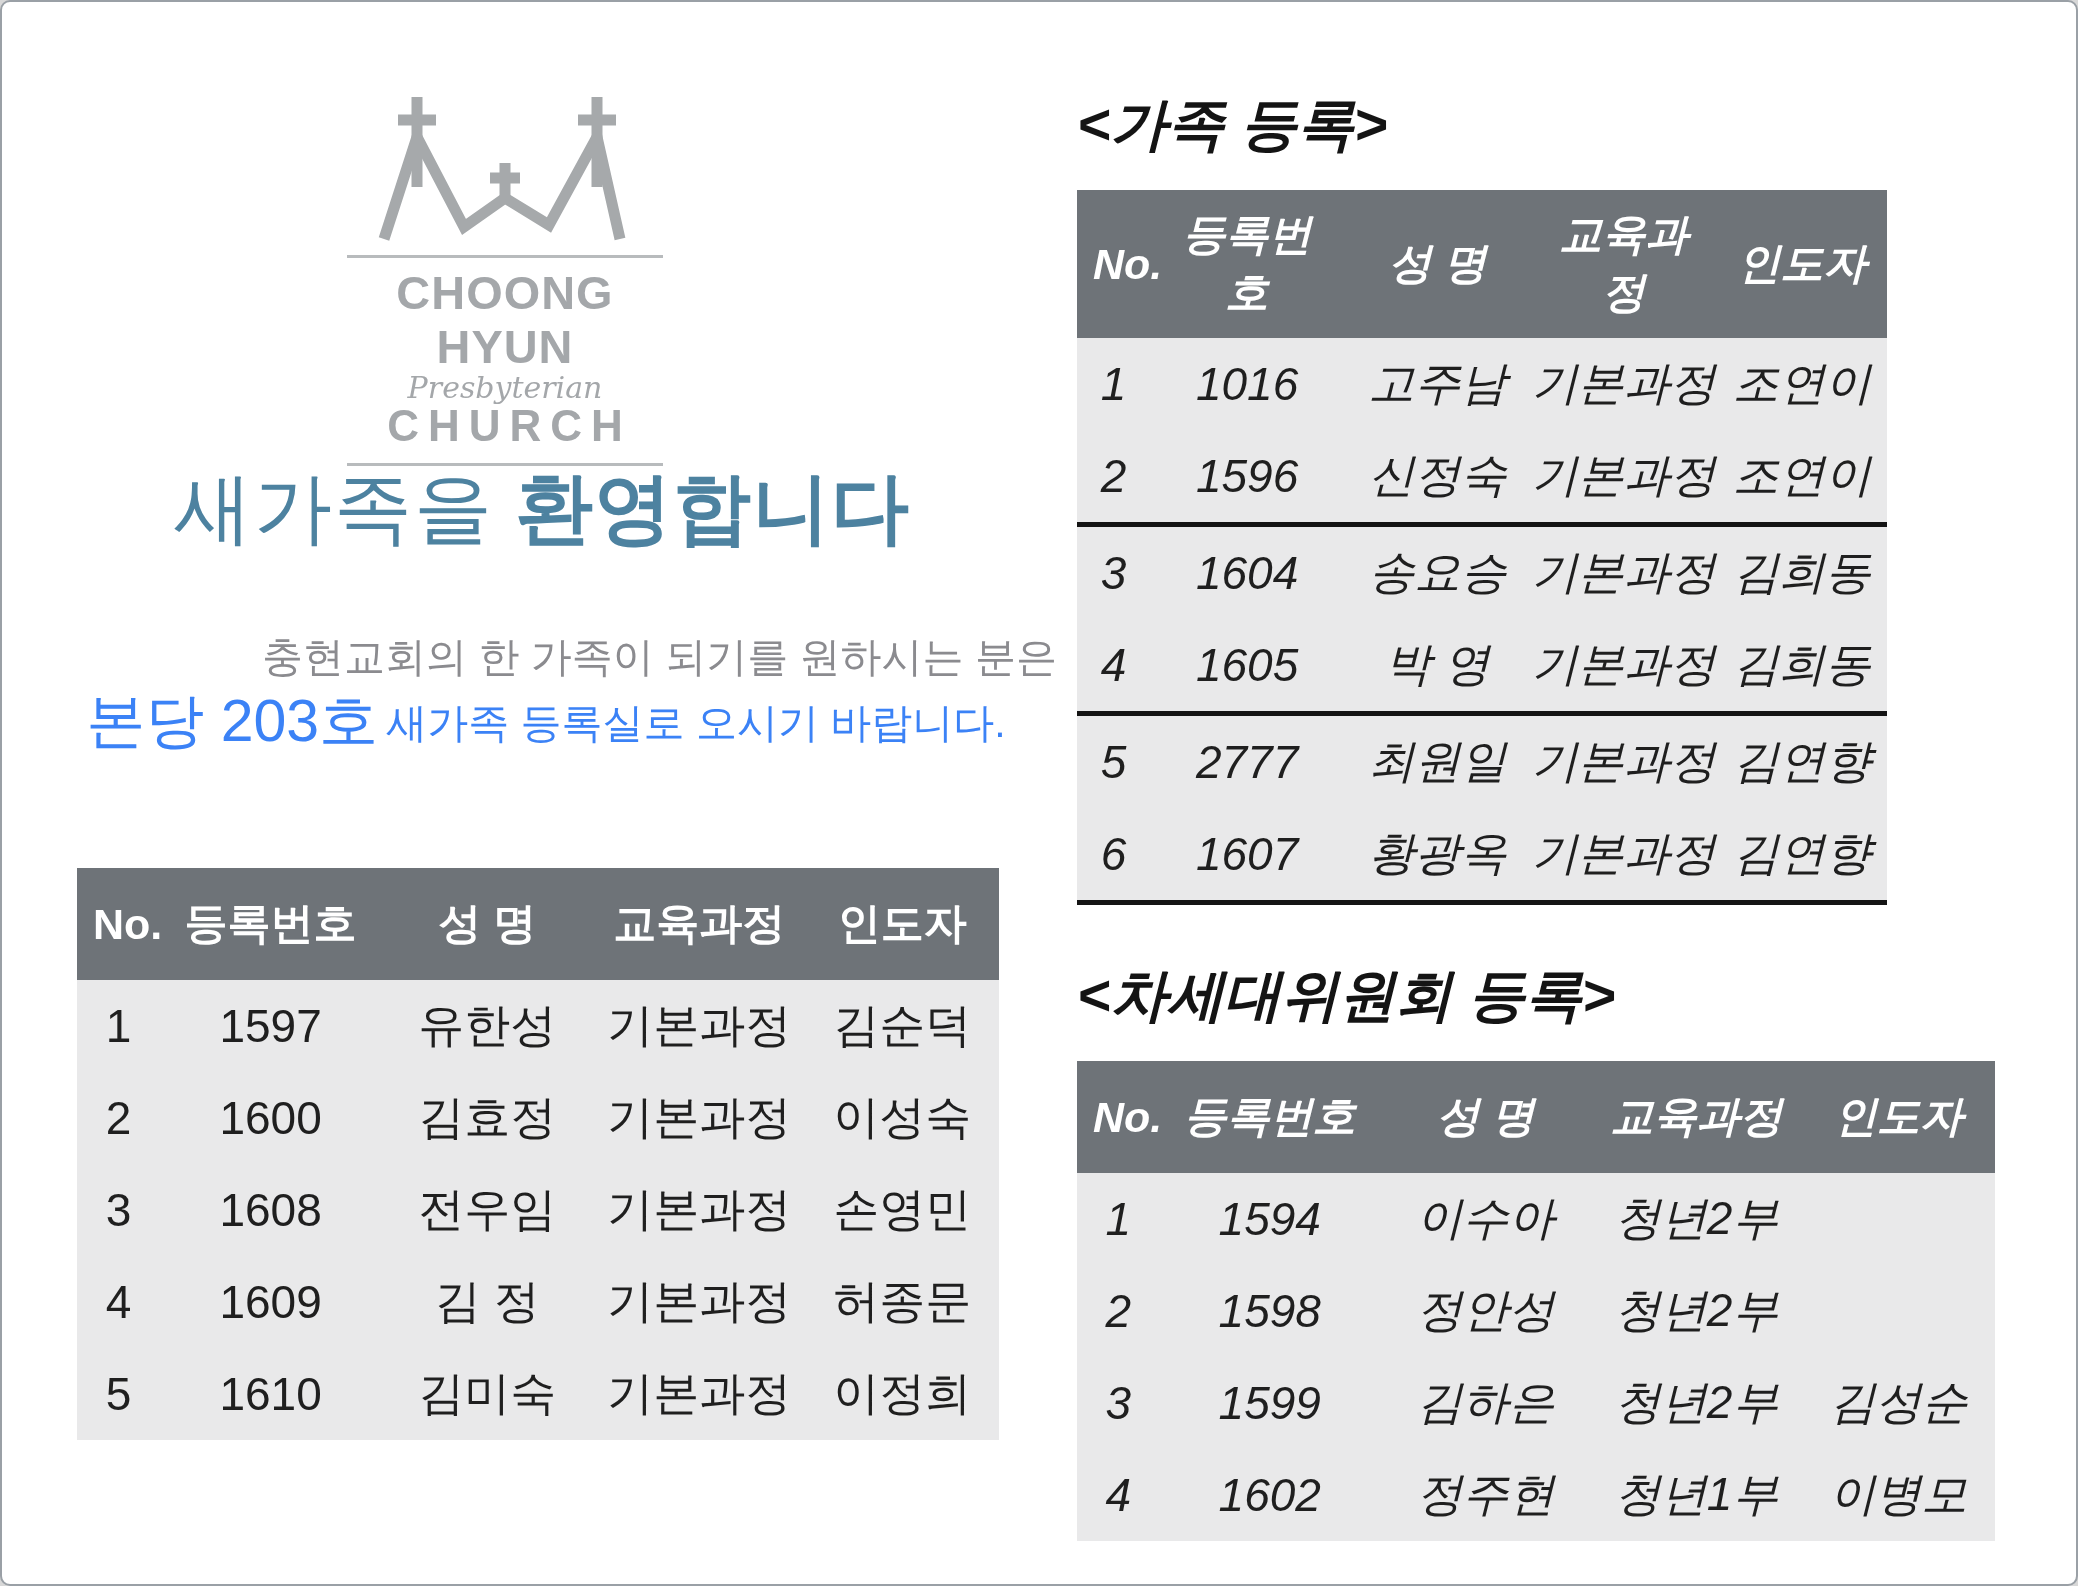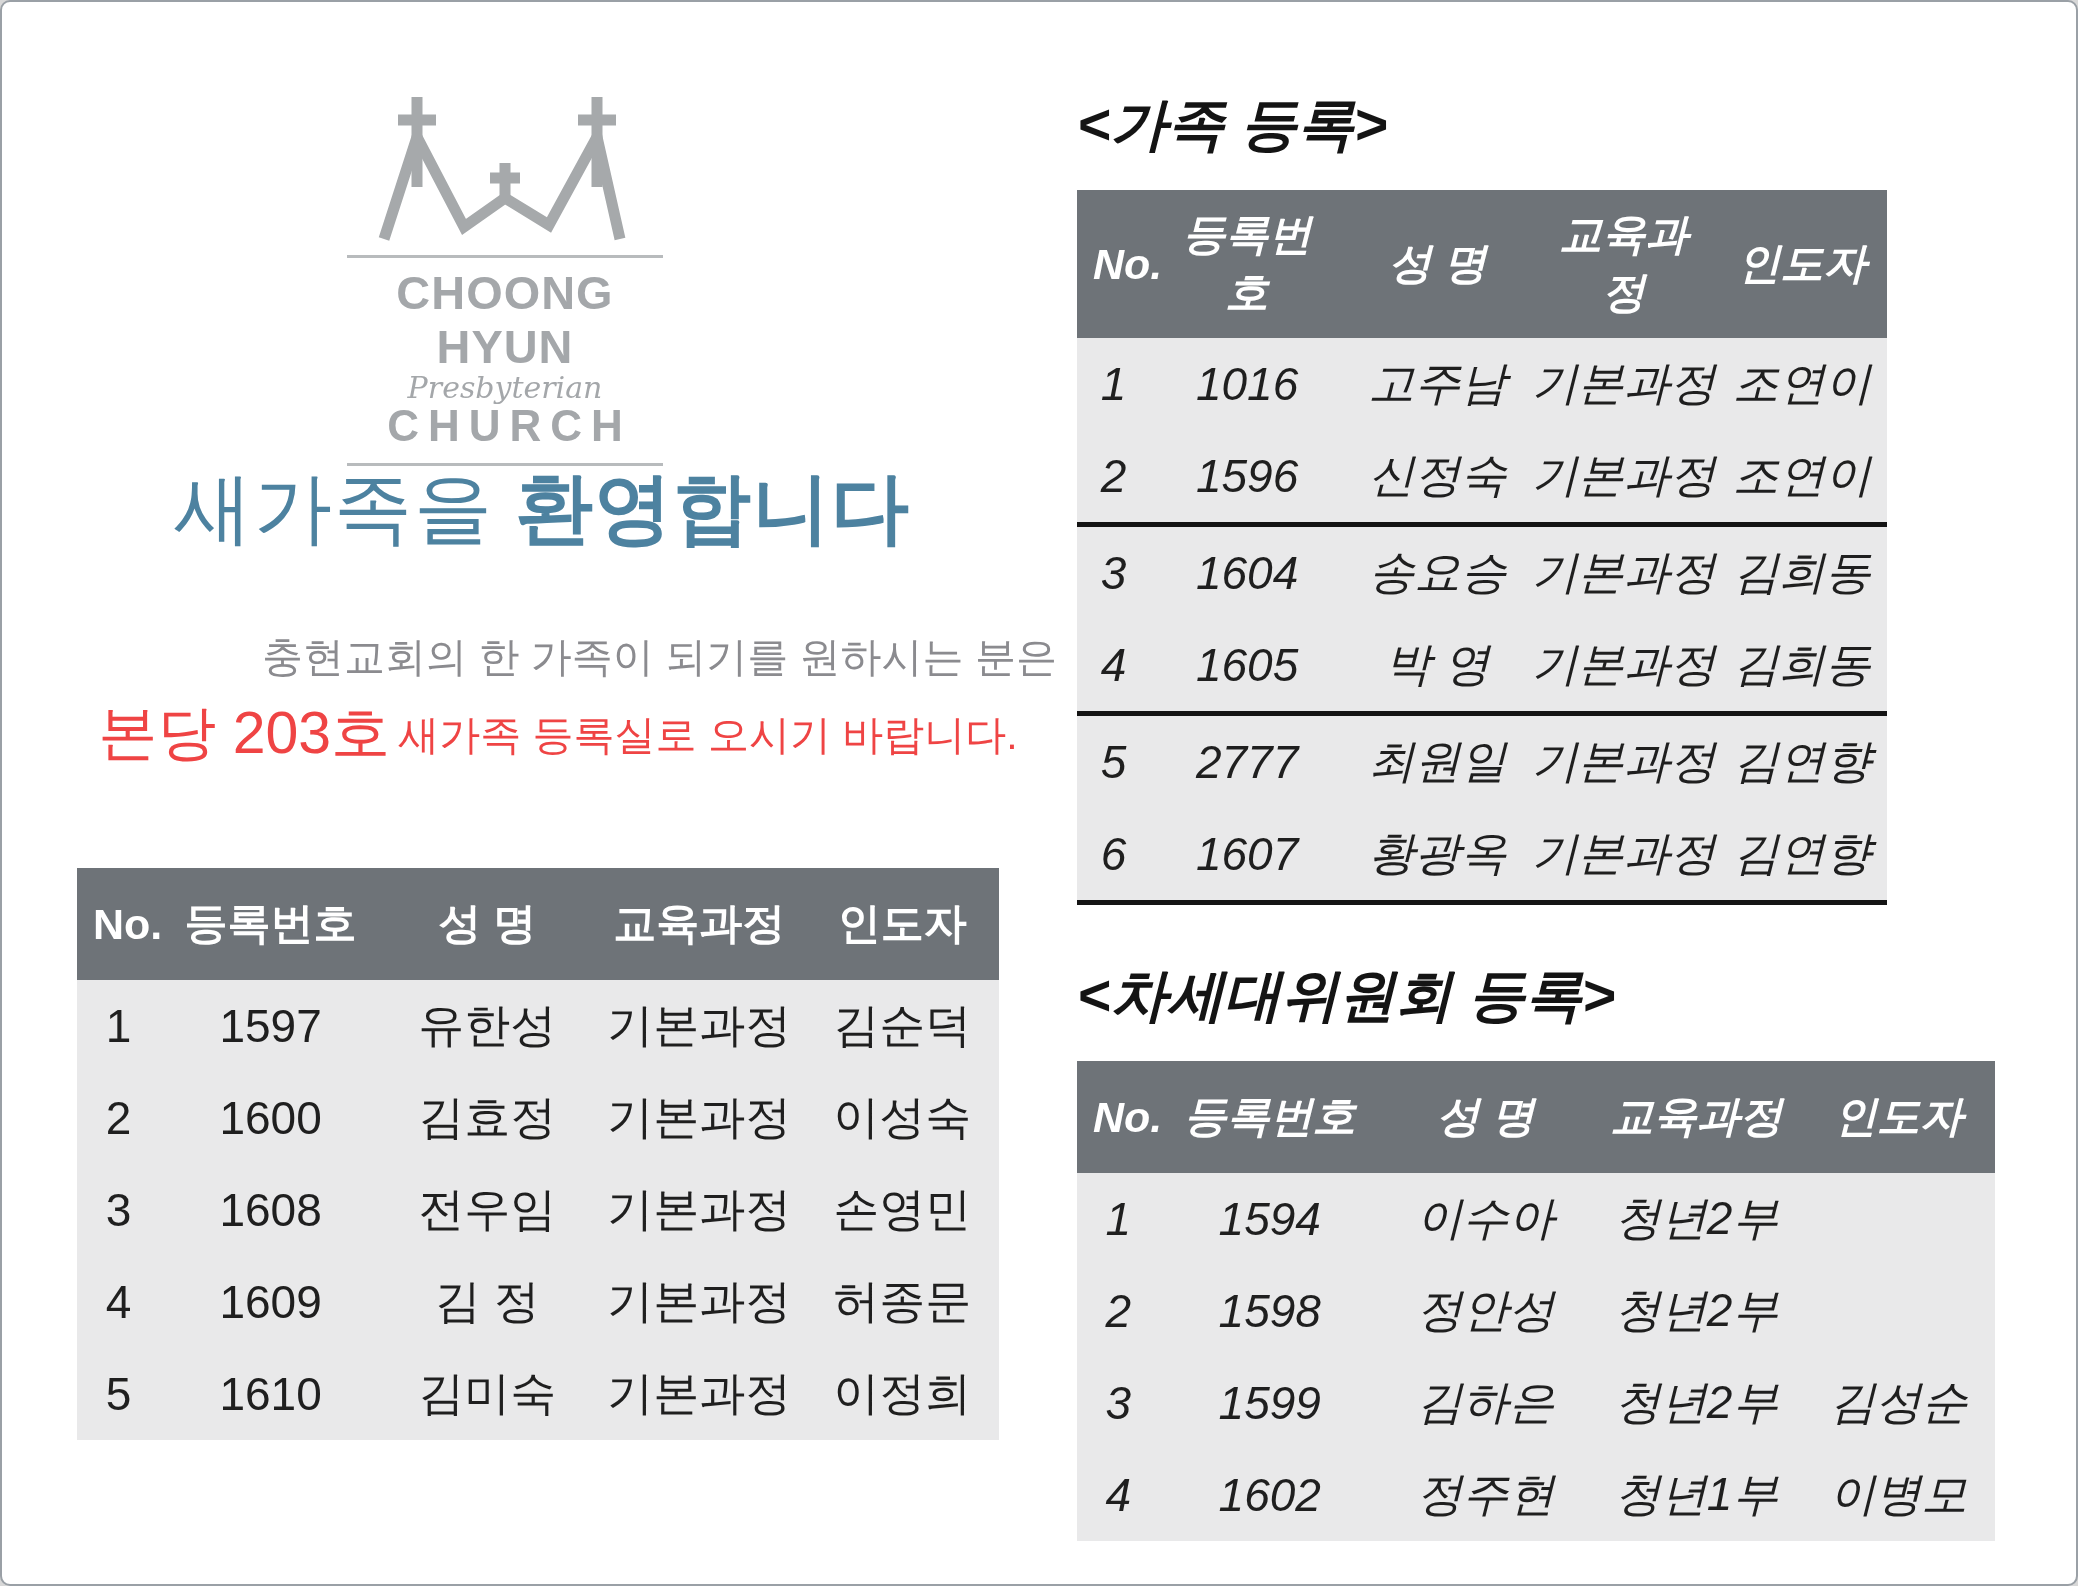--- a/index.html
+++ b/index.html
@@ -28,22 +28,22 @@
     text-align:center;color:#4d82a0;
     font-family:"DejaVu Serif", serif;
     font-size:78px;font-weight:400;letter-spacing:2px;white-space:nowrap;
   }
   .welcome .bold{font-weight:700;margin-left:21px;letter-spacing:1px;}
   .sub1{
     position:absolute;left:0;top:613px;width:1000px;margin:15px;
     text-align:right;color:#8b8b8f;font-size:41px;white-space:nowrap;
   }
   .sub2{
-    position:absolute;left:0;top:676px;width:1000px;margin:16px;
-    text-align:center;color:#ef4444;font-size:41px;white-space:nowrap;
+    position:absolute;left:0;top:676px;width:1000px;margin:4px;
+    text-align:center;color:#3b82f6;font-size:41px;white-space:nowrap;
   }
   .sub2 .room{font-size:59px;letter-spacing:0px;margin-right:8px;vertical-align:-4px;}
 
   
   .tbl-block{position:absolute;}
   .tbl-block h2{
     margin:0 0 26px 0;font-size:57px;font-weight:900;color:#141414;letter-spacing:0px;white-space:nowrap;
   }
   table{border-collapse:collapse;width:100%;table-layout:fixed;}
   th{

